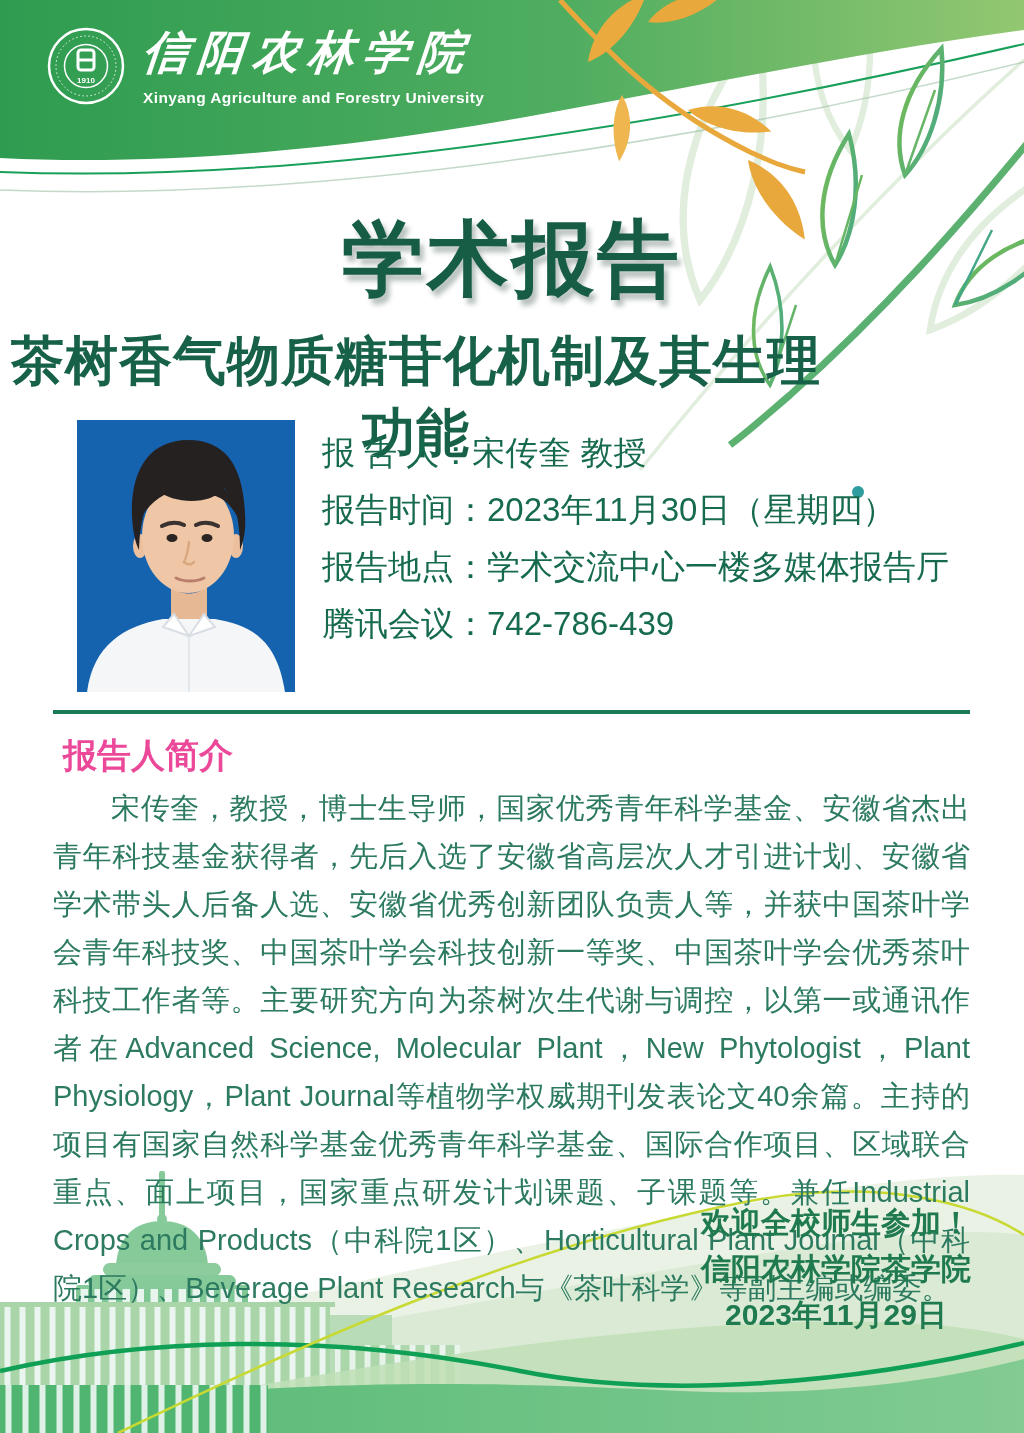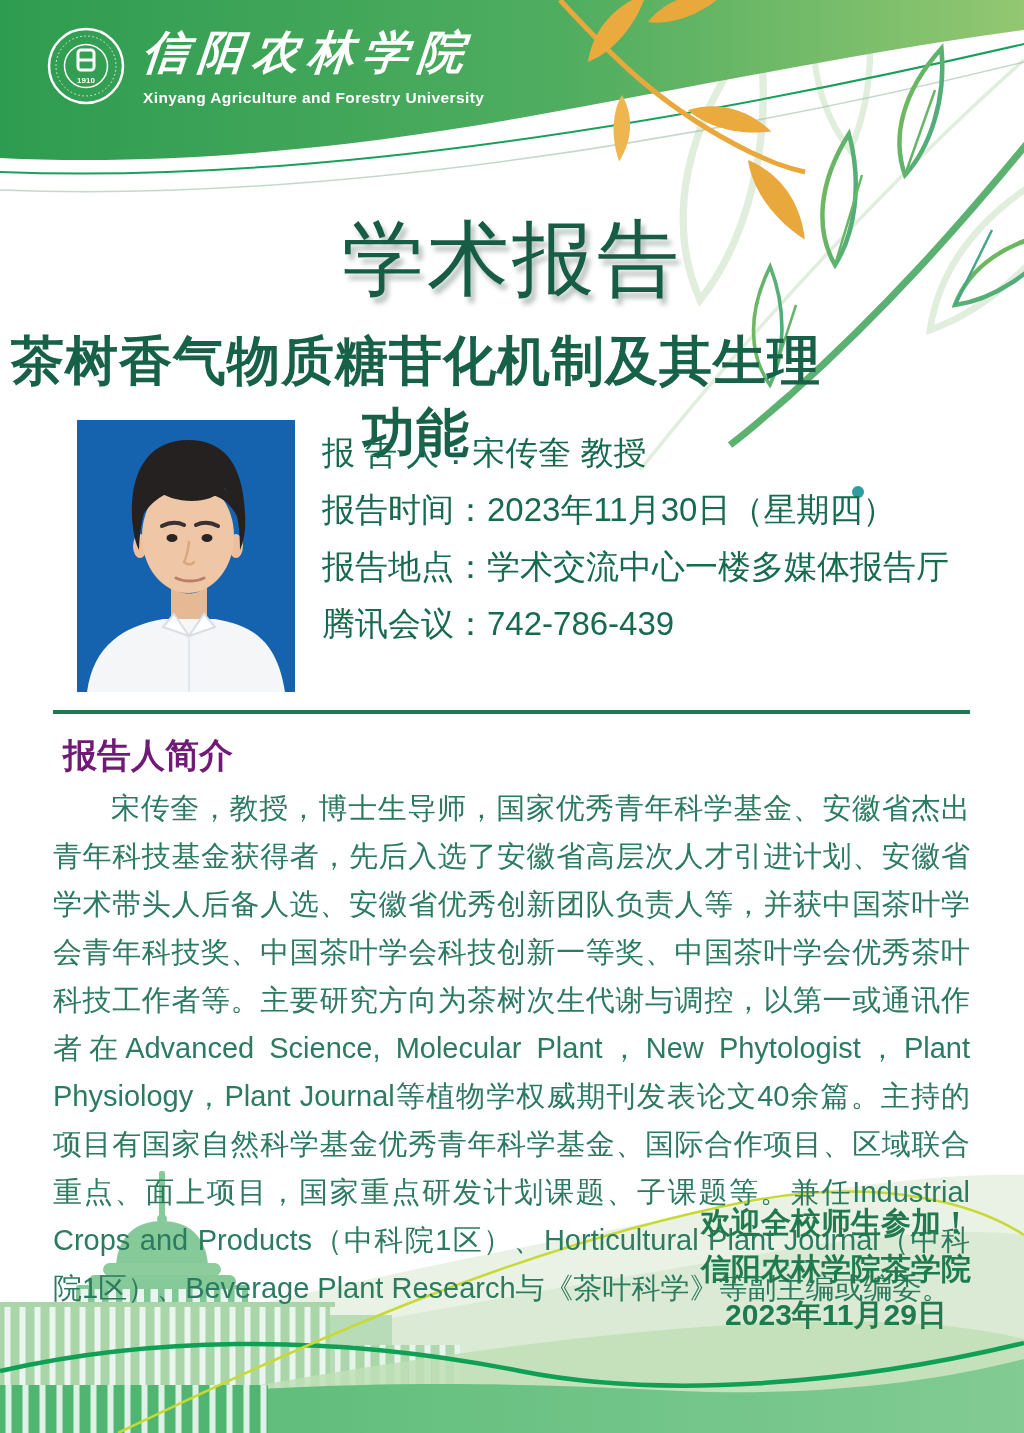--- a/index.html
+++ b/index.html
@@ -18,21 +18,21 @@
   .logo-texts{margin-left:16px;color:#ffffff;}
   .logo-name{
     font-size:46px;font-weight:700;font-style:italic;letter-spacing:9px;
     transform:skewX(-5deg);line-height:54px;white-space:nowrap;
   }
   .logo-en{font-size:15.5px;font-weight:700;letter-spacing:.4px;margin-top:10px;white-space:nowrap;}
 
   
   .title{
     position:absolute;left:0;top:205px;width:1024px;text-align:center;z-index:2;
-    font-size:82px;font-weight:400;letter-spacing:3px;color:#175D45;
+    font-size:82px;font-weight:700;letter-spacing:3px;color:#175D45;
     text-shadow:4px 6px 5px rgba(96,116,106,.45);
   }
   .subtitle{
     position:absolute;left:0;top:326px;width:832px;text-align:center;z-index:2;
     font-size:53px;font-weight:800;letter-spacing:1px;color:#176149;
   }
 
   
   .photo{
     position:absolute;left:77px;top:420px;width:218px;height:272px;z-index:2;overflow:hidden;
@@ -42,21 +42,21 @@
     font-size:33px;font-weight:400;color:#176B4D;line-height:57px;white-space:nowrap;
   }
   .info .indent{padding-left:158px;}
 
   
   .divider{position:absolute;left:53px;top:710px;width:917px;height:4px;background:#1B7A55;z-index:2;}
 
   
   .bio-heading{
     position:absolute;left:63px;top:733px;z-index:2;
-    font-size:34px;font-weight:700;color:#701a75;
+    font-size:34px;font-weight:700;color:#ec4899;
   }
   .bio-text{
     position:absolute;left:53px;top:776px;width:917px;z-index:2;
     font-size:29px;font-weight:500;color:#2C7A5F;line-height:48px;
     text-align:justify;text-indent:2em;margin-top:8px;
   }
 
   
   .footer-block{
     position:absolute;left:640px;top:1200px;width:392px;z-index:3;text-align:center;

